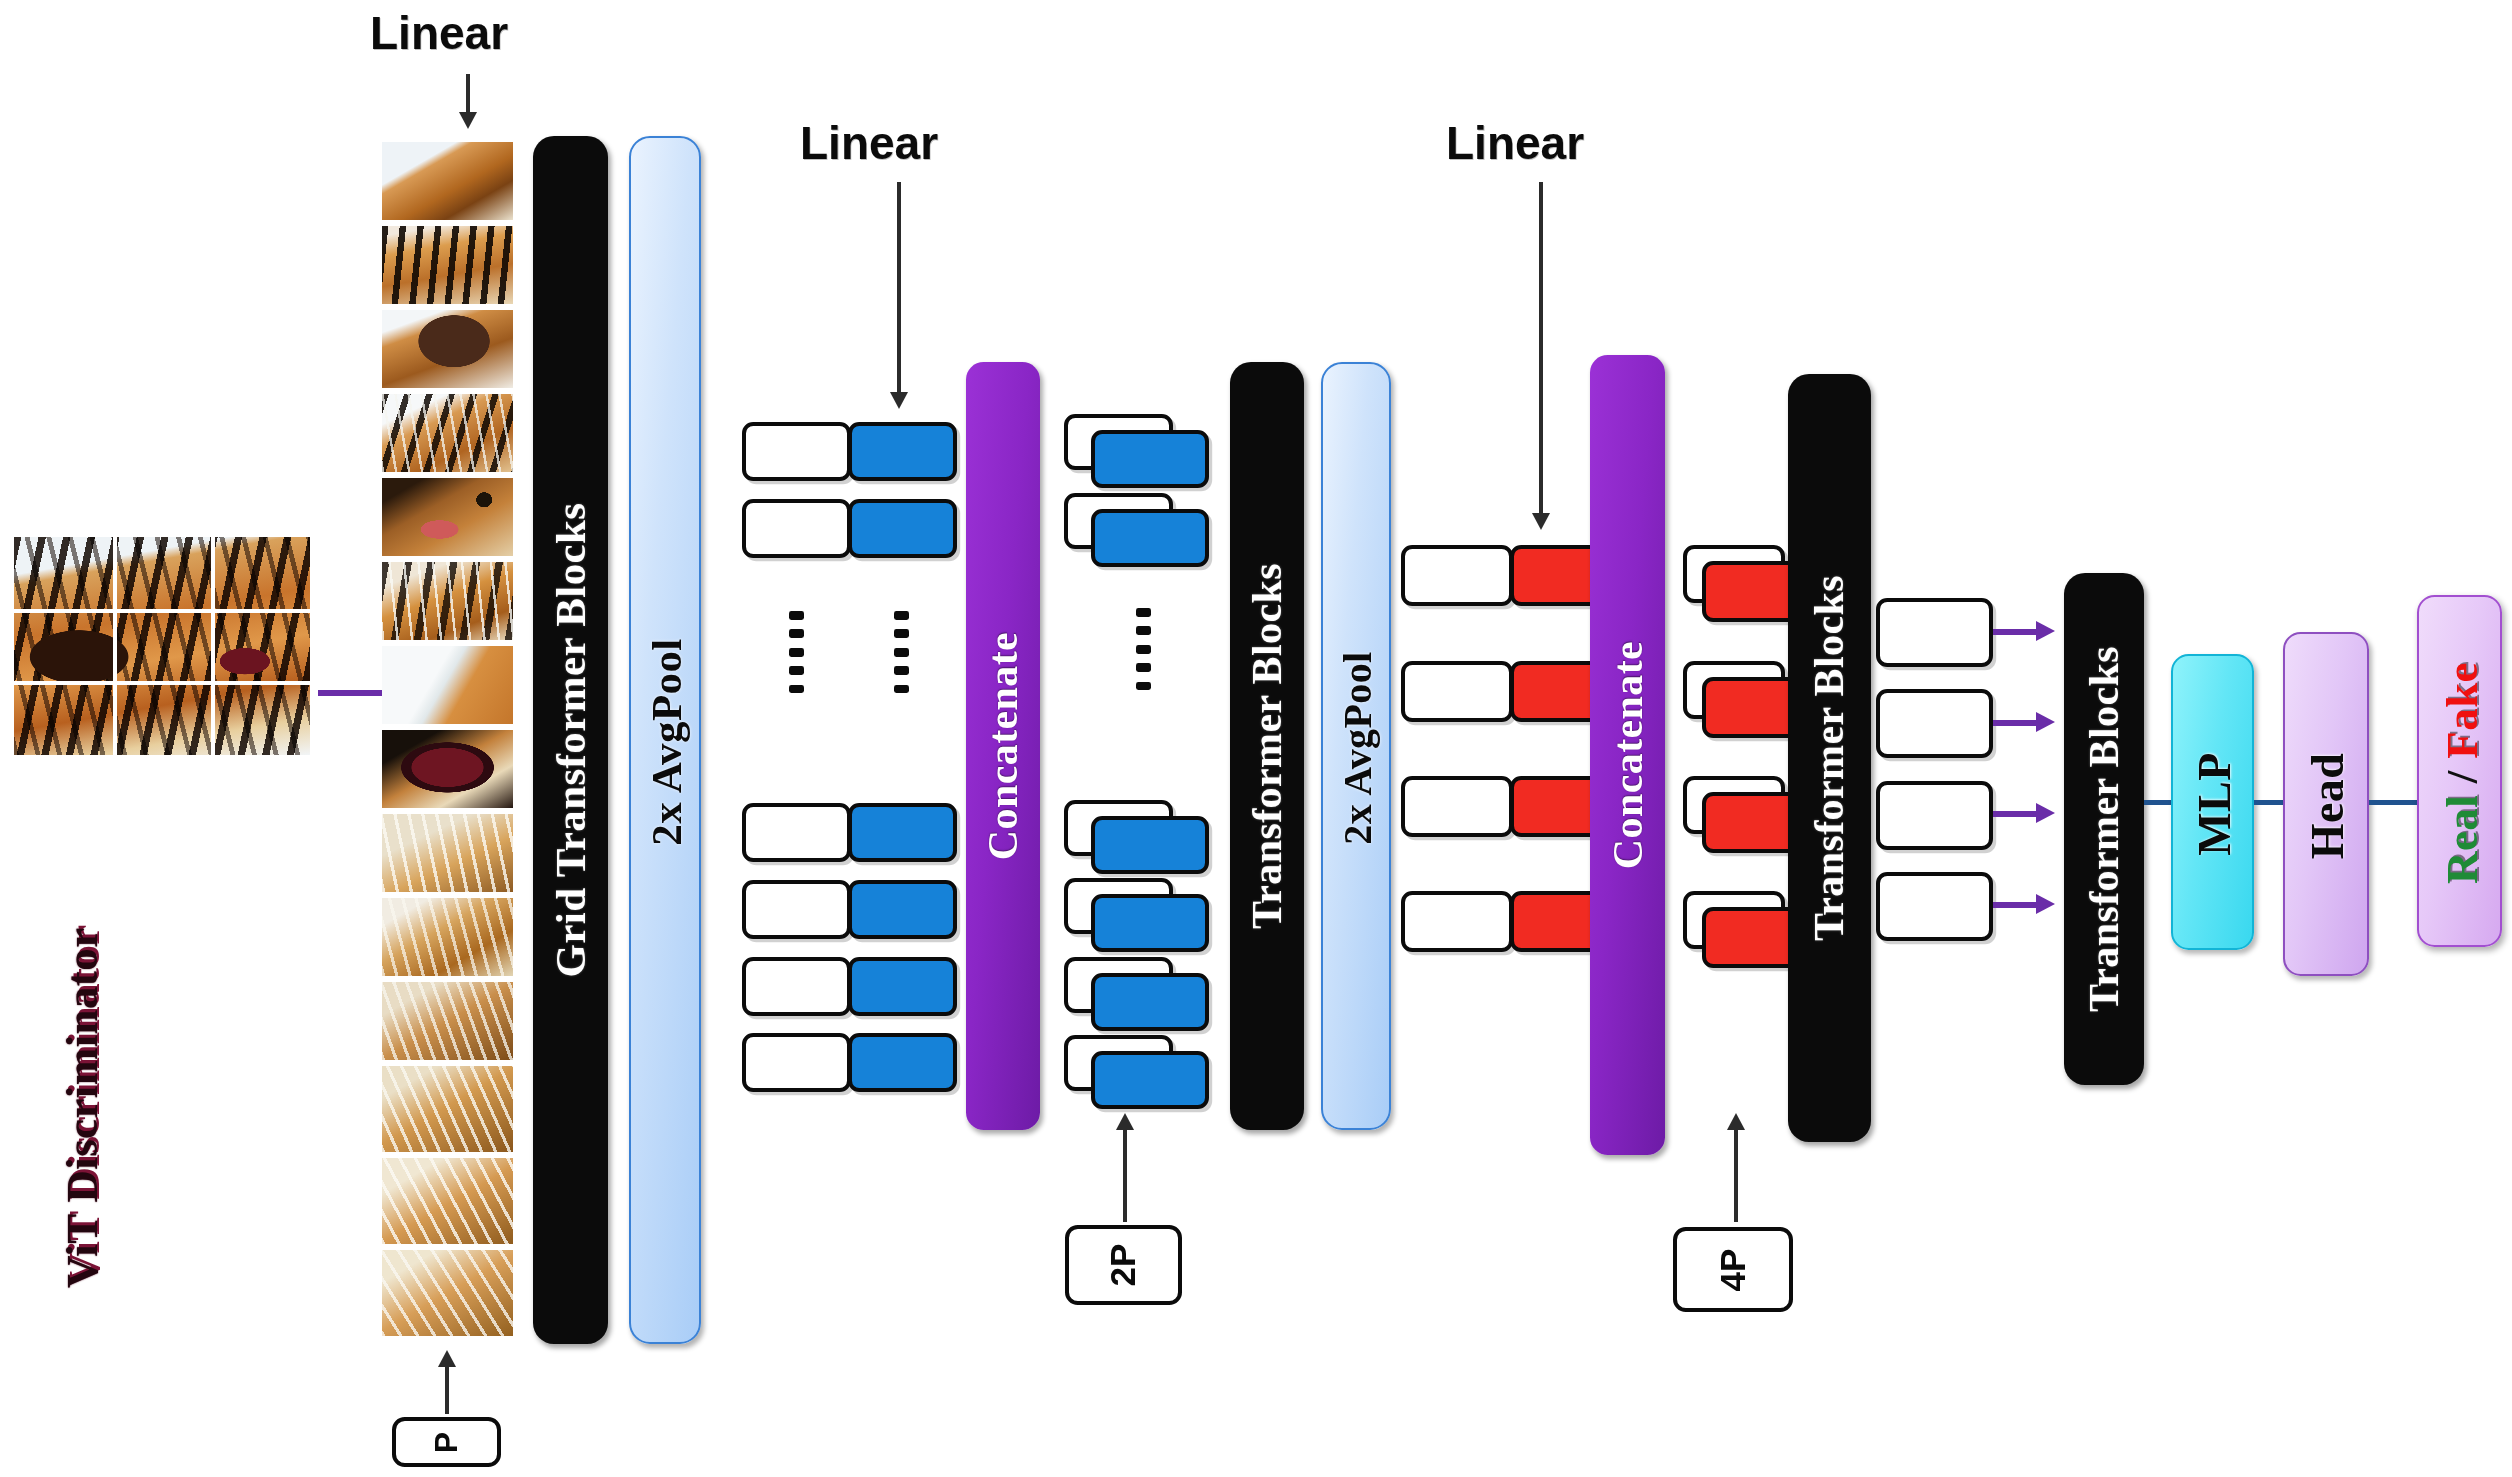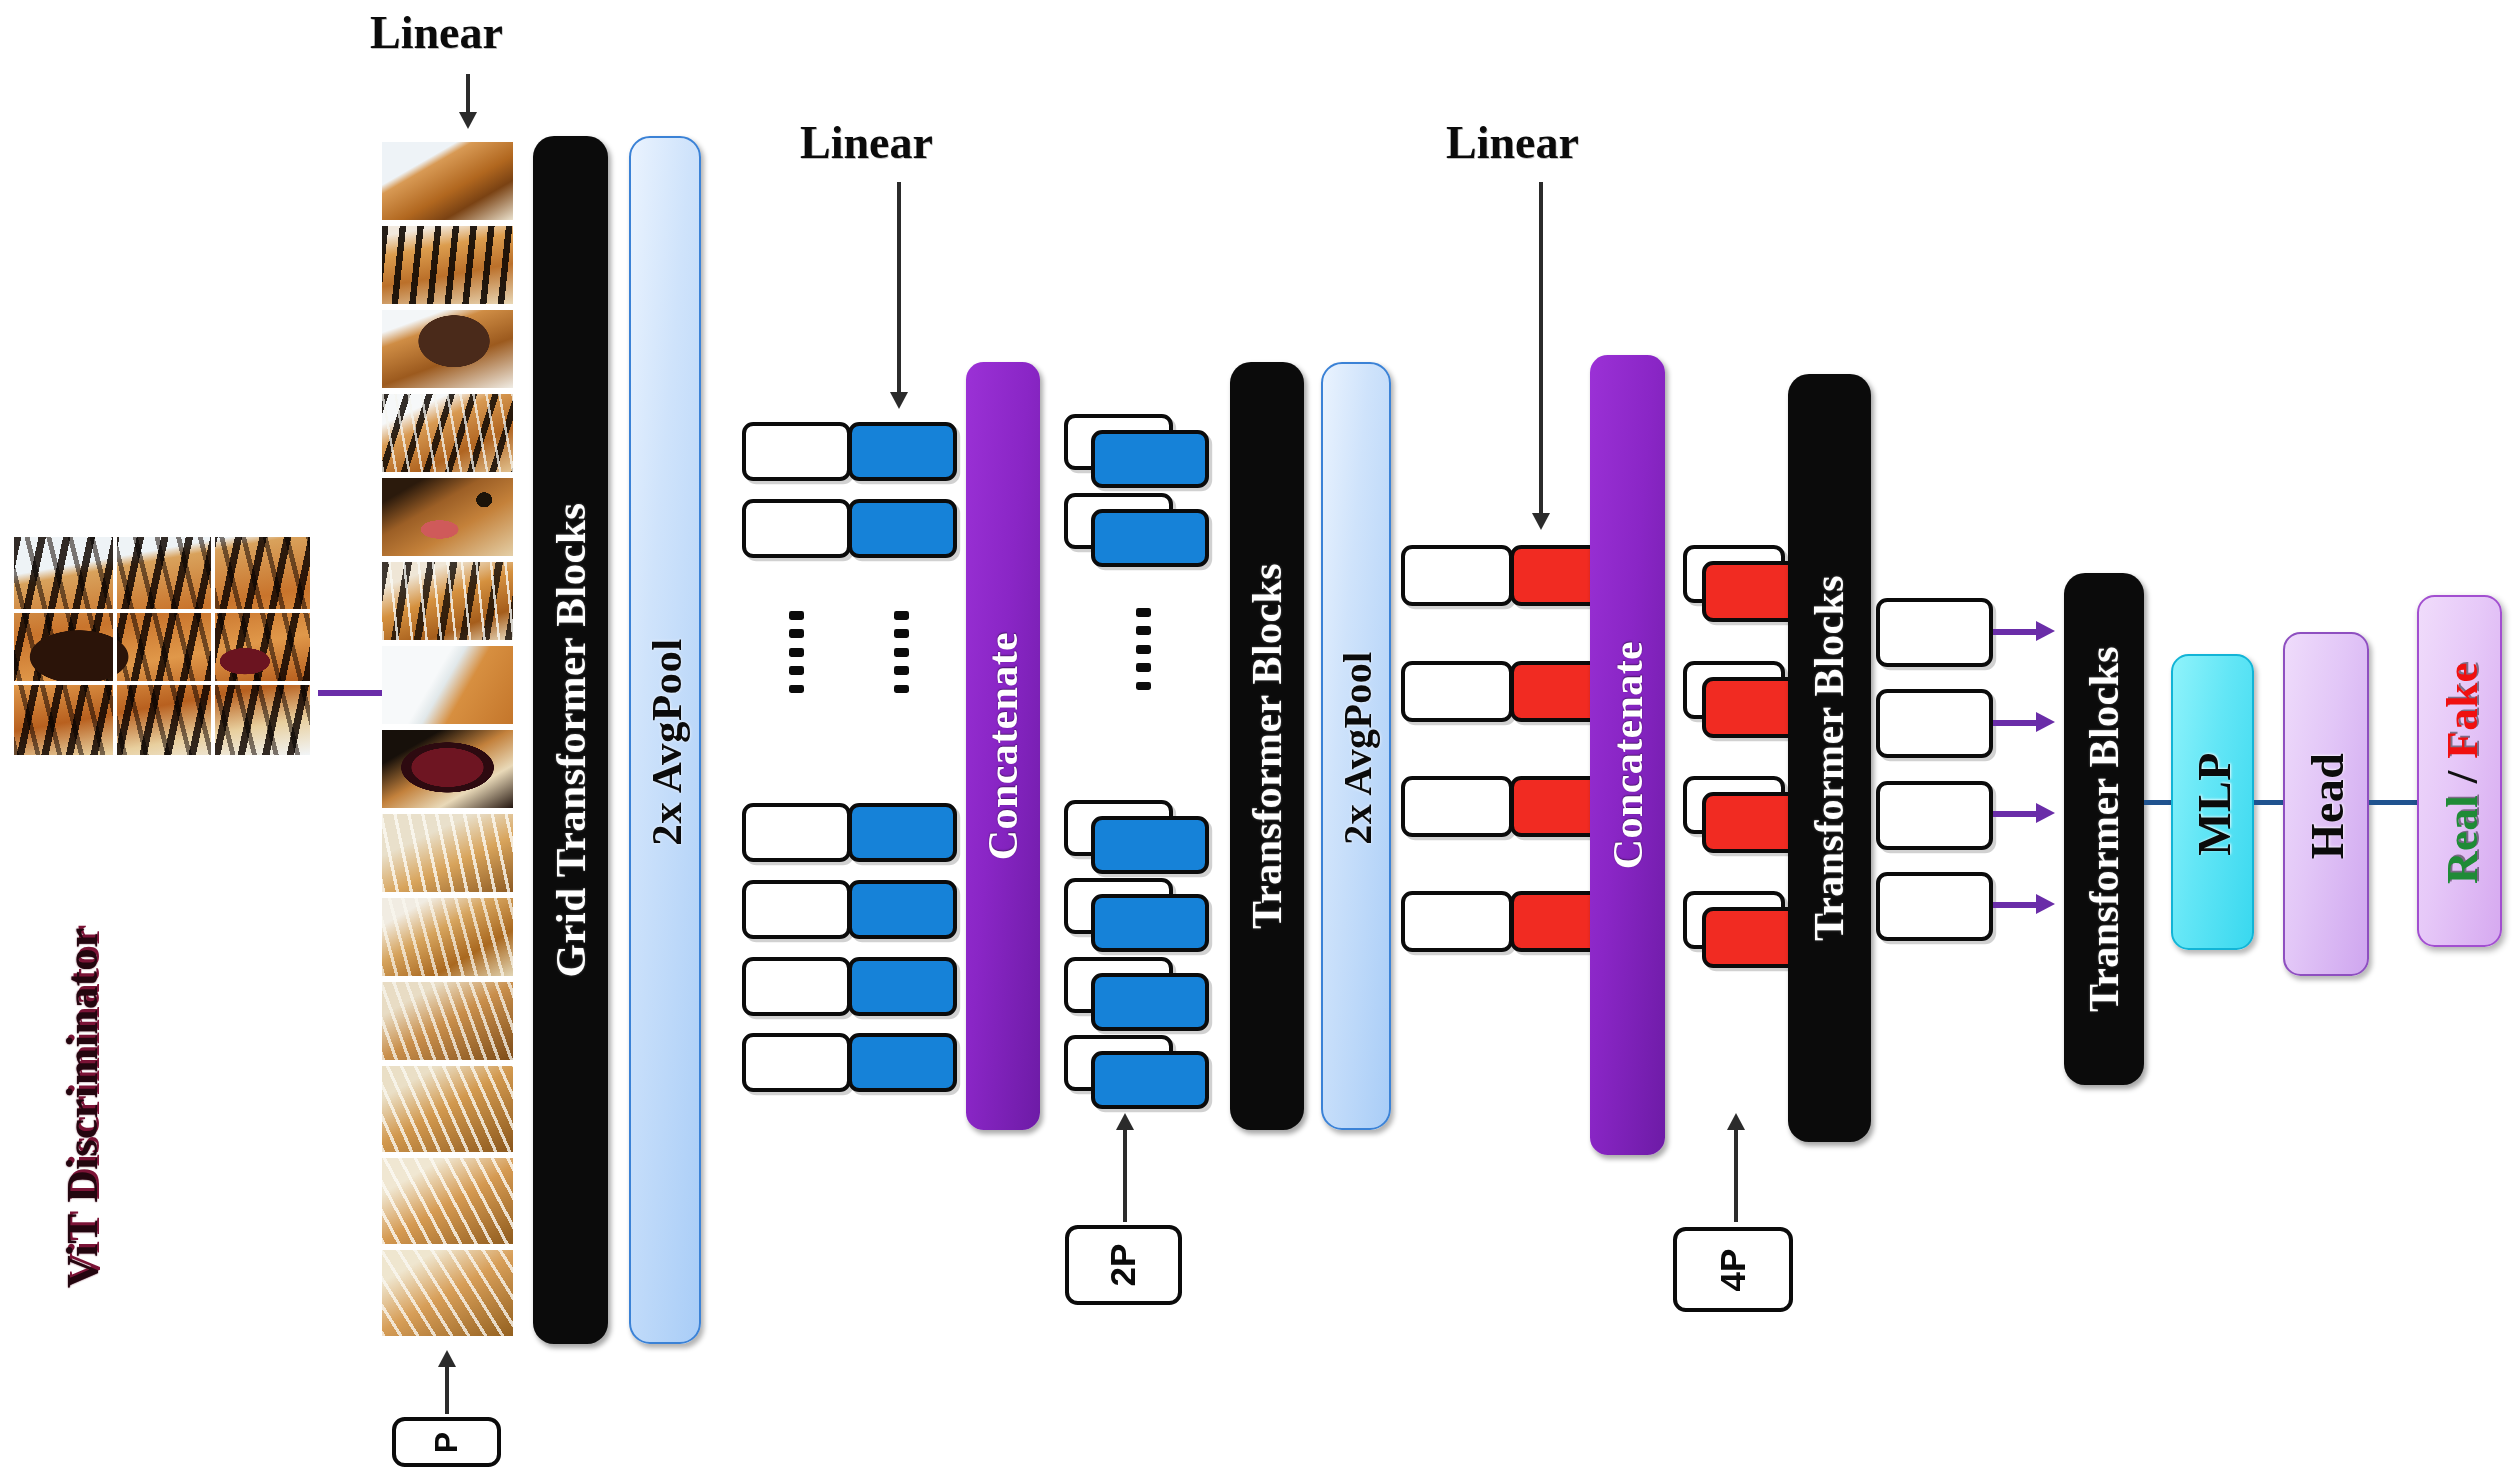--- a/index.html
+++ b/index.html
@@ -85,21 +85,21 @@
     transform:rotate(-90deg);
     font-weight:bold;
     font-family:"Liberation Sans",sans-serif;
     color:#0b0b0b;
     white-space:nowrap;
   }
 
   
   .hlabel{
     position:absolute;
-    font-family:Liberation Serif, serif;
+    font-family:Liberation Sans, sans-serif;
     font-weight:bold;
     color:#0b0b0b;
     white-space:nowrap;
     text-shadow:0.8px 0.8px 0 rgba(0,0,0,.25);
   }
 
   
   .vdots{position:absolute;display:flex;flex-direction:column;gap:9.6px;align-items:center;}
   .vdots i{display:block;width:15px;height:8.8px;border-radius:2.4px;background:#0b0b0b;}
 

